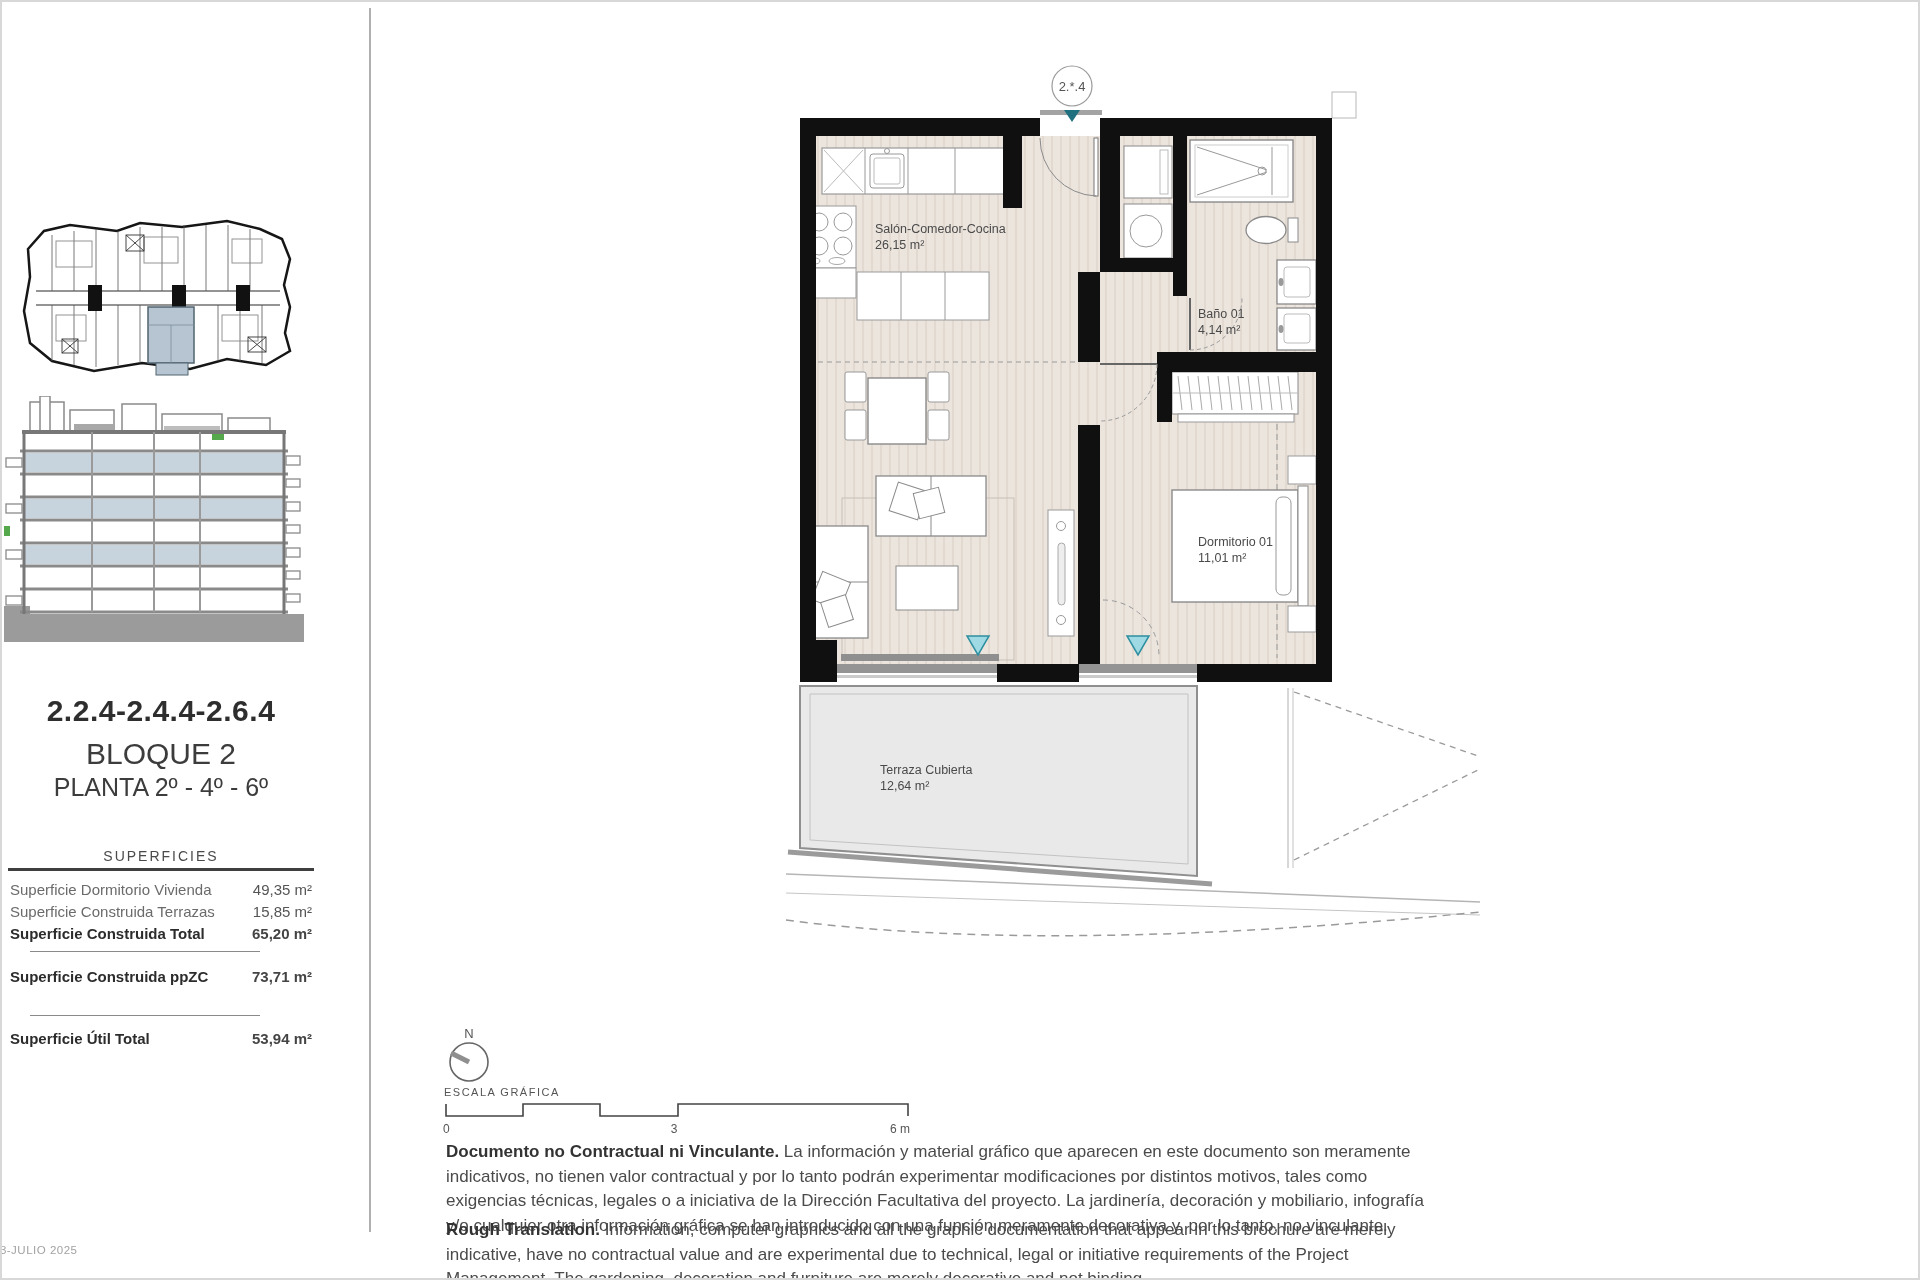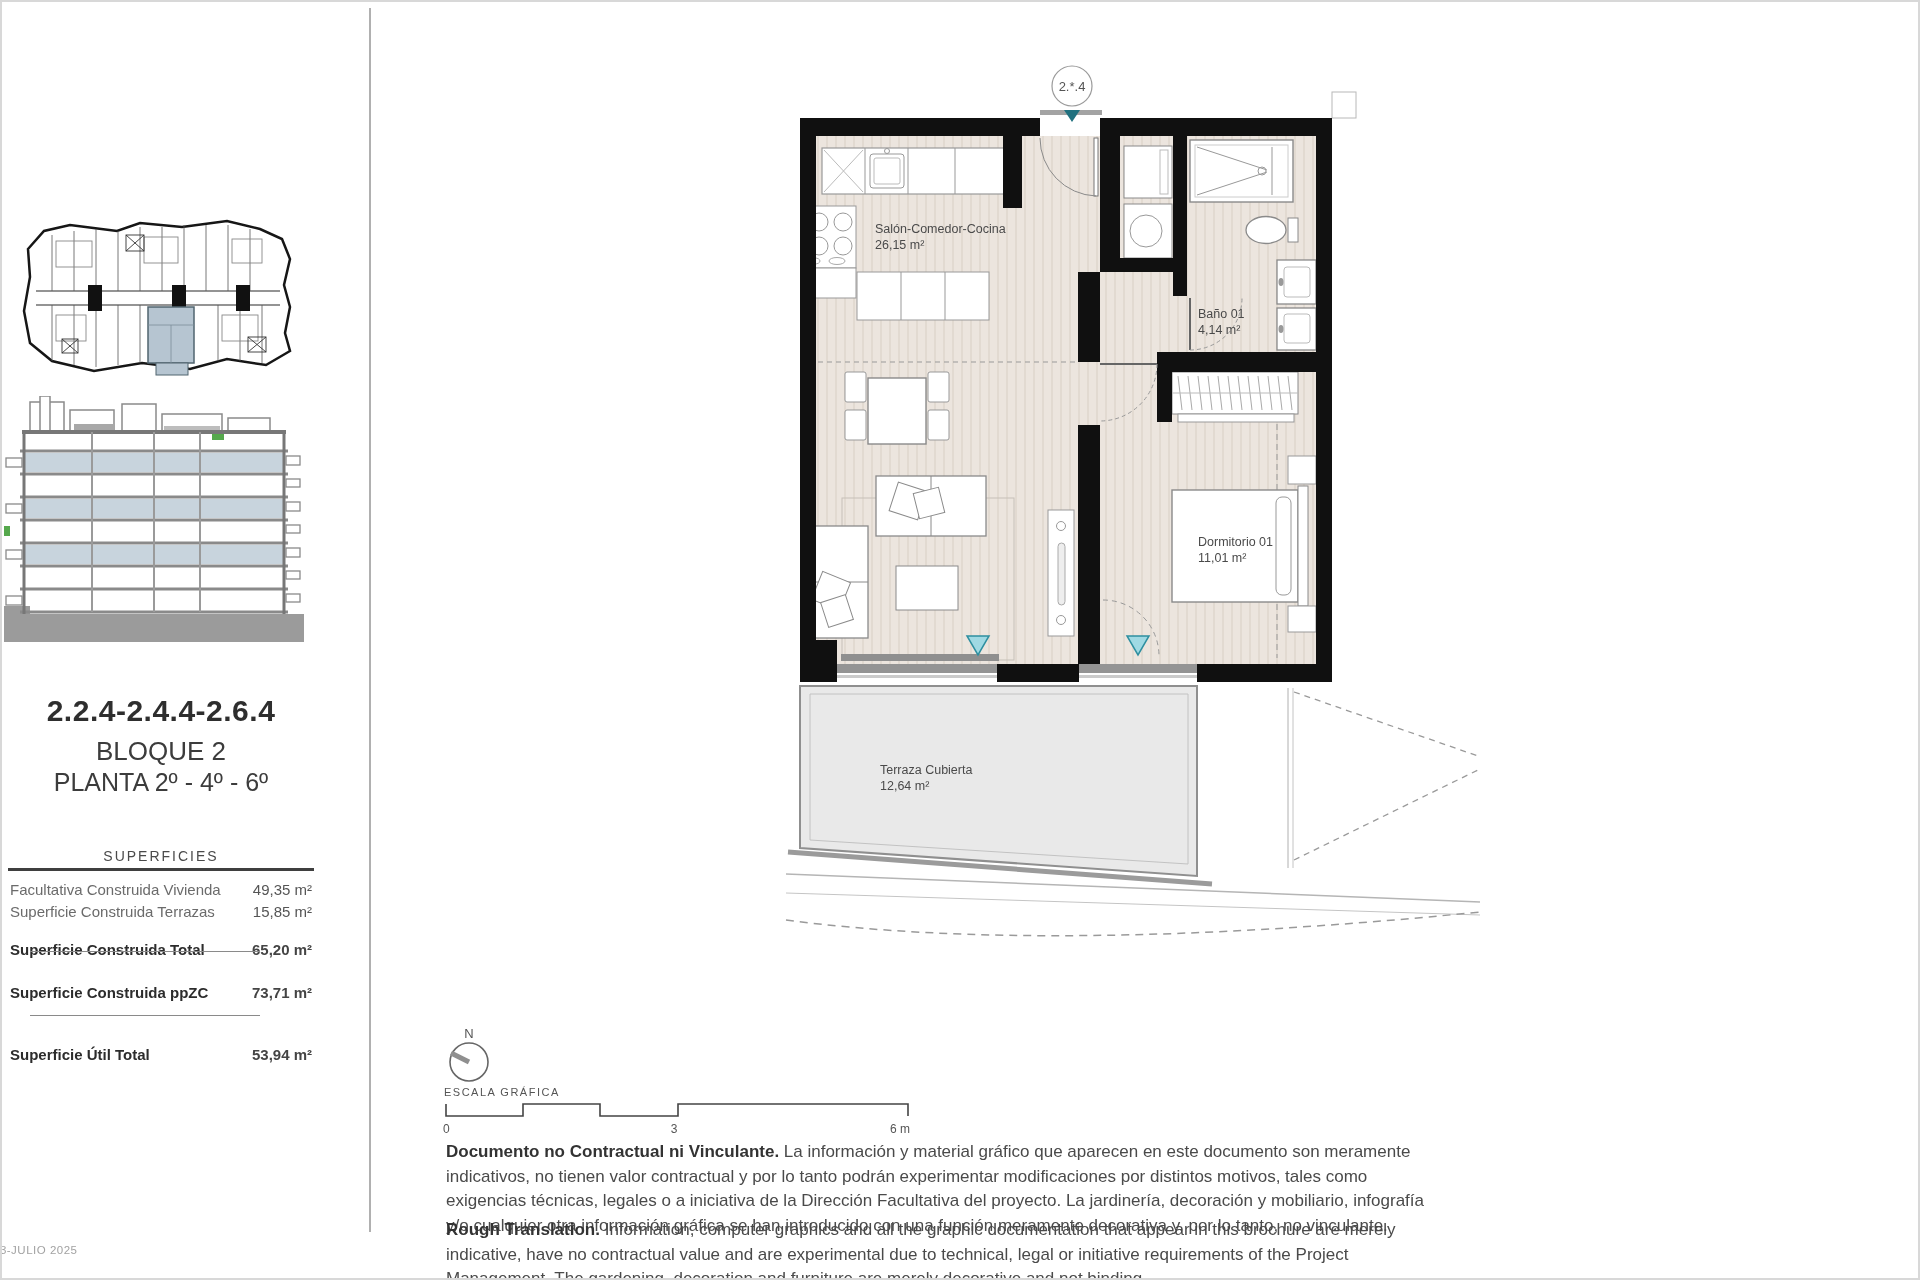--- a/index.html
+++ b/index.html
@@ -4,29 +4,29 @@
 <style>
   html,body{margin:0;padding:0;}
   body{width:1920px;height:1280px;position:relative;background:#ffffff;overflow:hidden;
        font-family:"Liberation Sans", sans-serif;color:#3a3a3a;}
   .page-frame{position:absolute;inset:0;box-shadow:inset 0 0 0 2px #d8d8d8;pointer-events:none;z-index:50;}
   .abs{position:absolute;}
   .divider{position:absolute;left:369px;top:8px;width:2px;height:1224px;background:#b0b0b0;}
   .title-block{position:absolute;left:0;top:692px;width:322px;text-align:center;color:#2e2e2e;}
   .t1{font-size:34px;font-weight:700;letter-spacing:1px;line-height:1.1;}
   .t2{font-size:30px;font-weight:700;letter-spacing:0.5px;line-height:1.25;text-align:center;}
-  .t3{font-size:26px;font-weight:400;color:#3c3c3c;line-height:1.2;margin-top:6px;}
+  .t3{font-size:30px;font-weight:400;color:#3c3c3c;line-height:1.2;margin-top:6px;}
   .t4{font-size:25px;font-weight:400;color:#3c3c3c;line-height:1.2;}
   .superficies{position:absolute;left:0;top:848px;width:322px;text-align:center;font-size:14px;
                letter-spacing:2px;color:#4a4a4a;}
   .tbl-topline{position:absolute;left:8px;top:868px;width:306px;height:3px;background:#3f3f3f;}
   .srow{position:absolute;left:10px;width:302px;display:flex;justify-content:space-between;
         font-size:15px;color:#6b6b6b;}
   .srow .val{color:#555;}
-  .srow.bold{font-weight:700;color:#2c2c2c;margin-top:16px;}
+  .srow.bold{font-weight:700;color:#2c2c2c;}
   .srow.bold .val{color:#444;}
   .sep{position:absolute;left:30px;width:230px;height:1px;background:#8a8a8a;}
   .date{position:absolute;left:-7px;top:1244px;font-size:11.5px;color:#a2a2a2;letter-spacing:0.5px;}
   .disc{position:absolute;left:446px;width:992px;font-size:17px;line-height:1.45;color:#4a4a4a;}
   .disc b{color:#333;}
   .disc.en{}
   svg text{font-family:"Liberation Sans", sans-serif;}
 </style>
 </head>
 <body>
@@ -148,21 +148,21 @@
 <div class="title-block">
   <div class="t2">2.2.4-2.4.4-2.6.4</div>
   <div class="t3">BLOQUE 2</div>
   <div class="t4">PLANTA 2º - 4º - 6º</div>
 </div>
 
 <div class="superficies">SUPERFICIES</div>
 <div class="tbl-topline"></div>
 
 <div class="srow" style="top:881px">
-  <span>Facultativa Construida Vivienda</span>
+  <span>Superficie Dormitorio Vivienda</span>
   <span class="val">49,35 m²</span>
 </div>
 <div class="srow" style="top:903px">
   <span>Superficie Construida Terrazas</span>
   <span class="val">15,85 m²</span>
 </div>
 <div class="srow bold" style="top:925px">
   <span>Superficie Construida Total</span>
   <span class="val">65,20 m²</span>
 </div>

